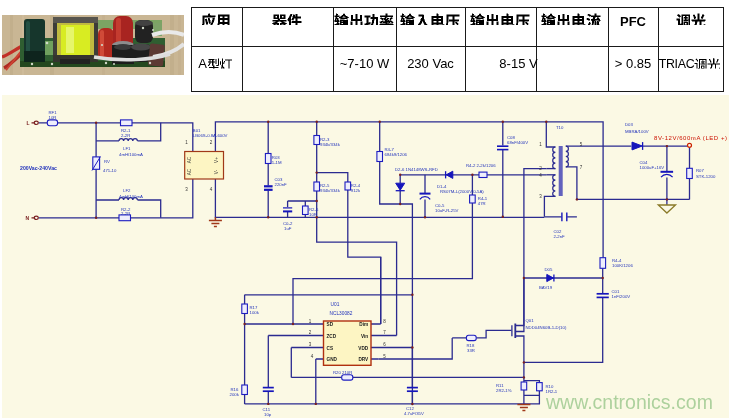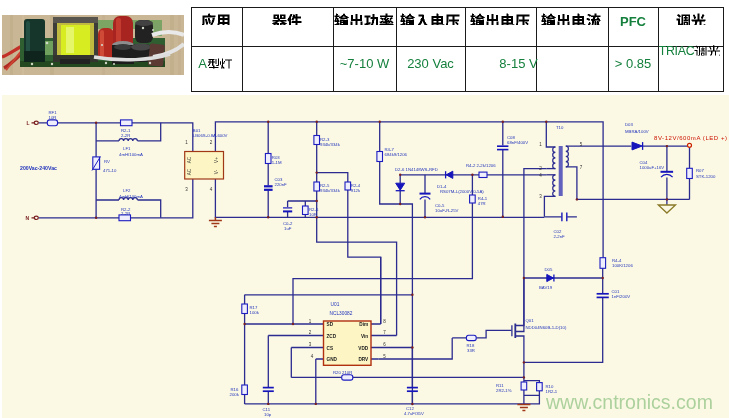--- a/index.html
+++ b/index.html
@@ -1,16 +1,16 @@
 <!DOCTYPE html>
 <html><head><meta charset="utf-8"><style>
 html,body{margin:0;padding:0;background:#fff}
 body{width:729px;height:418px;position:relative;overflow:hidden;font-family:"Liberation Sans",sans-serif}
 .abs{position:absolute}
-.cell{position:absolute;display:flex;align-items:center;justify-content:center;font-size:13px;color:#15803d;white-space:nowrap;padding-bottom:13px;box-sizing:border-box}
+.cell{position:absolute;display:flex;align-items:center;justify-content:center;font-size:13px;color:#000000;white-space:nowrap;padding-bottom:13px;box-sizing:border-box}
 .bold{font-weight:bold}
 .vl{position:absolute;top:0;bottom:0;width:1.3px;background:#1a1a1a}
 .hl{position:absolute;left:0;right:0;height:1.3px;background:#1a1a1a}
 </style></head><body>
 <svg class="abs" style="left:2px;top:15px" width="182" height="60" viewBox="0 0 182 60">
 <rect width="182" height="60" fill="#c9b694"></rect>
 <g opacity="0.5">
 <rect x="8" width="3" height="60" fill="#bda986"></rect>
       <rect x="48" width="4" height="60" fill="#bda986"></rect>
 <rect x="100" width="3" height="60" fill="#c2ae8b"></rect>
@@ -138,21 +138,21 @@
       <span>A</span>
       <svg width="29" height="16" style="display:block;position:relative;top:-2px" fill="#000">
         <path transform="translate(0,0)" d="M11 4.5h1v.5h-1zM1.5 5h6v1h-6zM8.5 5h1v1h-1zM11 5h1v1h-1zM2.5 6h1v1.5h-1zM5 6h1.5v1.5h-1.5zM8.5 6h1v1.5h-1zM11 6h1v1.5h-1zM1 7.5h7v1h-7zM8.5 7.5h1v1h-1zM11 7.5h1v1h-1zM2.5 8.5h1v1h-1zM5 8.5h1.5v1h-1.5zM8.5 8.5h1v1h-1zM11 8.5h1v1h-1zM2 9.5h1.5v.5h-1.5zM5 9.5h1.5v.5h-1.5zM8.5 9.5h1v.5h-1zM11 9.5h1v.5h-1zM2 10h1v.5h-1zM5 10h1.5v.5h-1.5zM11 10h1v.5h-1zM1.5 10.5h1.5v.5h-1.5zM5 10.5h1.5v.5h-1.5zM11 10.5h1v.5h-1zM1 11h1.5v.5h-1.5zM5 11h1.5v.5h-1.5zM9 11h3v.5h-3zM1 11.5h1v.5h-1zM5.5 11.5h2v.5h-2zM9.5 11.5h2v.5h-2zM6 12h1.5v1h-1.5zM2 13h9.5v1h-9.5zM6 14h1.5v.5h-1.5z"></path>
         <path transform="translate(12,0)" d="M3 4.5h1v1h-1zM3 5.5h1v1h-1zM6 5.5h7v1h-7zM3 6.5h1v.5h-1zM9.5 6.5h1v.5h-1zM1.5 7h.5v.5h-.5zM3 7h1v.5h-1zM5 7h1v.5h-1zM9.5 7h1v.5h-1zM1 7.5h1v.5h-1zM3 7.5h1v.5h-1zM5 7.5h1v.5h-1zM9.5 7.5h1v.5h-1zM1 8h1v1.5h-1zM3 8h1v1.5h-1zM4.5 8h1v1.5h-1zM9.5 8h1v1.5h-1zM1 9.5h1v.5h-1zM3 9.5h2v.5h-2zM9.5 9.5h1v.5h-1zM1 10h1v.5h-1zM3 10h1v.5h-1zM9.5 10h1v.5h-1zM1 10.5h.5v.5h-.5zM3 10.5h1v.5h-1zM9.5 10.5h1v.5h-1zM2.5 11h1.5v1.5h-1.5zM9.5 11h1v1.5h-1zM2.5 12.5h2v.5h-2zM9.5 12.5h1v.5h-1zM2.5 13h2.5v.5h-2.5zM9.5 13h1v.5h-1zM2 13.5h1.5v1h-1.5zM4 13.5h1.5v1h-1.5zM9.5 13.5h1v1h-1z"></path>
       </svg>
     </div>
     <div class="cell" style="left:141px;top:39px;width:63px;height:46px;">~7-10 W</div>
     <div class="cell" style="left:204px;top:39px;width:69px;height:46px;">230 Vac</div>
     <div class="cell" style="left:264px;top:39px;width:71px;height:46px;margin-left:27px;">8-15 V</div>
     <div class="cell" style="left:416px;top:39px;width:50px;height:46px;">&gt; 0.85</div>
-    <div class="cell" style="left:466px;top:26px;width:67px;height:46px;">
+    <div class="cell" style="left:466px;top:39px;width:67px;height:46px;">
       <span style="font-size:12.4px;letter-spacing:-0.3px">TRIAC</span>
       <svg width="30" height="16" style="display:block;position:relative;top:-2px" fill="#000">
         <path transform="translate(0,0)" d="M2 4.5h.5v.5h-.5zM1.5 5h1.5v.5h-1.5zM5 5h7.5v.5h-7.5zM2 5.5h1.5v.5h-1.5zM5 5.5h7.5v.5h-7.5zM2.5 6h1.5v.5h-1.5zM5 6h1v.5h-1zM8.5 6h.5v.5h-.5zM11.5 6h1v.5h-1zM3 6.5h1v1h-1zM5 6.5h1v1h-1zM8.5 6.5h1v1h-1zM11.5 6.5h1v1h-1zM5 7.5h1v.5h-1zM7 7.5h4v.5h-4zM11.5 7.5h1v.5h-1zM5 8h1v.5h-1zM7 8h3.5v.5h-3.5zM11.5 8h1v.5h-1zM5 8.5h1v.5h-1zM8.5 8.5h1v.5h-1zM11.5 8.5h1v.5h-1zM.5 9h3v.5h-3zM5 9h1v.5h-1zM8.5 9h1v.5h-1zM11.5 9h1v.5h-1zM.5 9.5h3v.5h-3zM5 9.5h1v.5h-1zM6.5 9.5h4.5v.5h-4.5zM11.5 9.5h1v.5h-1zM2.5 10h1v.5h-1zM5 10h1v.5h-1zM6.5 10h4.5v.5h-4.5zM11.5 10h1v.5h-1zM2.5 10.5h1v1h-1zM5 10.5h1v1h-1zM11.5 10.5h1v1h-1zM2.5 11.5h1v1h-1zM5 11.5h1v1h-1zM7 11.5h3.5v1h-3.5zM11.5 11.5h1v1h-1zM2.5 12.5h1v1.5h-1zM5 12.5h1v1.5h-1zM7 12.5h1v1.5h-1zM9.5 12.5h1v1.5h-1zM11.5 12.5h1v1.5h-1zM2.5 14h1v.5h-1zM4 14h2v.5h-2zM7 14h3.5v.5h-3.5zM11.5 14h1v.5h-1z"></path>
         <path transform="translate(13,0)" d="M6.5 4h.5v.5h-.5zM6 4.5h1.5v.5h-1.5zM2 5h1v.5h-1zM6 5h1.5v.5h-1.5zM10.5 5h1v.5h-1zM2 5.5h1.5v.5h-1.5zM6 5.5h1.5v.5h-1.5zM10 5.5h1.5v.5h-1.5zM2.5 6h1v.5h-1zM6 6h1.5v.5h-1.5zM10 6h1.5v.5h-1.5zM2.5 6.5h1.5v.5h-1.5zM6 6.5h1.5v.5h-1.5zM10 6.5h1v.5h-1zM3 7h1v.5h-1zM6 7h1.5v.5h-1.5zM9.5 7h1.5v.5h-1.5zM3 7.5h1.5v.5h-1.5zM6 7.5h1.5v.5h-1.5zM9.5 7.5h1v.5h-1zM3 8h1.5v.5h-1.5zM6 8h1.5v.5h-1.5zM9 8h1.5v.5h-1.5zM6 8.5h1.5v1h-1.5zM.5 9.5h12.5v1h-12.5zM4 10.5h1.5v2h-1.5zM8 10.5h1v2h-1zM4 12.5h1v.5h-1zM8 12.5h1v.5h-1zM3.5 13h1.5v.5h-1.5zM8 13h1v.5h-1zM3.5 13.5h1.5v.5h-1.5zM8 13.5h1v.5h-1zM12 13.5h.5v.5h-.5zM3 14h1.5v.5h-1.5zM8 14h1v.5h-1zM12 14h1v.5h-1z"></path>
       </svg>
     </div>
   </div>
 <svg class="abs" style="left:2px;top:95px" width="727" height="323" viewBox="2 95 727 323" font-family="Liberation Sans,sans-serif">
 <rect x="2" y="95" width="727" height="323" fill="#fbf9e4"></rect>
 

